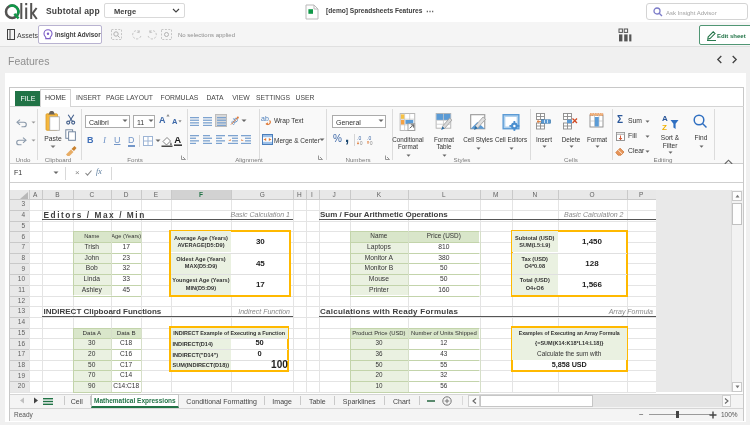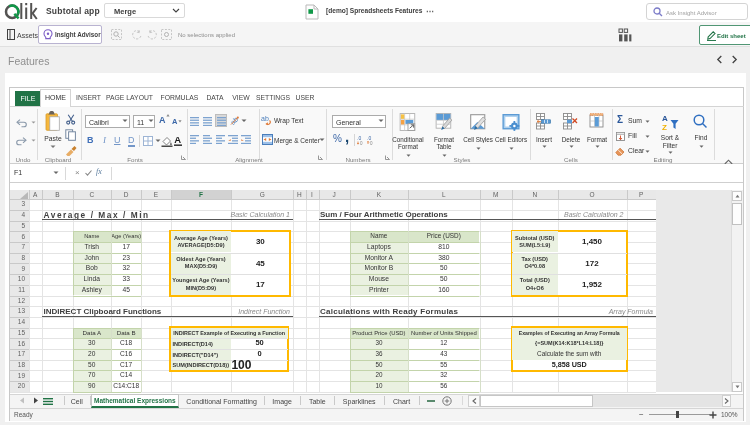--- a/index.html
+++ b/index.html
@@ -579,21 +579,21 @@
 <div style="position:absolute;left:731px;top:190px;width:11.5px;height:202px;background:#f2f2f2;border-left:1px solid #dcdcdc"></div>
 <div style="position:absolute;left:732px;top:190.5px;width:10px;height:10px;background:#fdfdfd;border:1px solid #c9c9c9"></div>
 <svg style="position:absolute;left:734.5px;top:193.5px" width="5" height="4" viewBox="0 0 5 4">
     <path d="M0.5 3.5 L2.5 0.8 L4.5 3.5" fill="#777"></path>
   </svg>
 <div style="position:absolute;left:732px;top:203px;width:10px;height:22px;background:#fdfdfd;border:1px solid #c0c0c0"></div>
 <div style="position:absolute;left:732px;top:381.5px;width:10px;height:10px;background:#fdfdfd;border:1px solid #c9c9c9"></div>
 <svg style="position:absolute;left:734.5px;top:385px" width="5" height="4" viewBox="0 0 5 4">
     <path d="M0.5 0.5 L2.5 3.2 L4.5 0.5" fill="#777"></path>
   </svg>
-<div style="position:absolute;left:43.5px;top:209.8px;font-size:8.3px;line-height:10.3px;white-space:nowrap;color:#3f3f3f;font-weight:bold;letter-spacing:1.55px">Average / Max / Min</div>
+<div style="position:absolute;left:43.5px;top:209.8px;font-size:8.3px;line-height:10.3px;white-space:nowrap;color:#3f3f3f;font-weight:bold;letter-spacing:1.55px">Editors / Max / Min</div>
 <div style="position:absolute;left:170px;top:211px;width:120px;font-size:7px;text-align:right;color:#8a8a8a;font-style:italic;white-space:nowrap">Basic Calculation 1</div>
 <div style="position:absolute;left:42px;top:219.4px;width:251px;height:1px;background:#555"></div>
 <div style="position:absolute;left:320px;top:209.8px;font-size:8px;line-height:10px;white-space:nowrap;color:#3f3f3f;font-weight:bold;">Sum / Four Arithmetic Operations</div>
 <div style="position:absolute;left:503.5px;top:211px;width:120px;font-size:7px;text-align:right;color:#8a8a8a;font-style:italic;white-space:nowrap">Basic Calculation 2</div>
 <div style="position:absolute;left:318.5px;top:219.4px;width:337.5px;height:1px;background:#555"></div>
 <div style="position:absolute;left:43.5px;top:306.8px;font-size:8px;line-height:10px;white-space:nowrap;color:#3f3f3f;font-weight:bold;">INDIRECT Clipboard Functions</div>
 <div style="position:absolute;left:170px;top:308px;width:120px;font-size:7px;text-align:right;color:#8a8a8a;font-style:italic;white-space:nowrap">Indirect Function</div>
 <div style="position:absolute;left:42px;top:316.4px;width:251px;height:1px;background:#555"></div>
 <div style="position:absolute;left:320px;top:306.8px;font-size:8px;line-height:10px;white-space:nowrap;color:#3f3f3f;font-weight:bold;letter-spacing:0.25px">Calculations with Ready Formulas</div>
 <div style="position:absolute;left:533px;top:308px;width:120px;font-size:7px;text-align:right;color:#8a8a8a;font-style:italic;white-space:nowrap">Array Formula</div>
@@ -747,41 +747,41 @@
 <div style="position:absolute;left:231.4px;top:273.9px;width:57.900000000000006px;height:21.400000000000006px;font-size:8px;line-height:21.400000000000006px;text-align:center;white-space:nowrap;overflow:hidden;color:#222;font-weight:bold">17</div>
 <div style="position:absolute;left:510.5px;top:229.6px;width:117.5px;height:67.20000000000002px;border:2px solid #ffb900;background:#fff"></div>
 <div style="position:absolute;left:512px;top:231.1px;width:45.5px;height:21.400000000000006px;background:#eaf1e1"></div>
 <div style="position:absolute;left:512px;top:234.6px;width:45.5px;height:7.2px;font-size:5.6px;line-height:7.2px;text-align:center;white-space:nowrap;overflow:hidden;color:#333;font-weight:bold">Subtotal (USD)</div>
 <div style="position:absolute;left:512px;top:241.79999999999998px;width:45.5px;height:7.2px;font-size:5.6px;line-height:7.2px;text-align:center;white-space:nowrap;overflow:hidden;color:#333;font-weight:bold">SUM(L5:L9)</div>
 <div style="position:absolute;left:557.5px;top:231.1px;width:69.0px;height:19px;font-size:8px;line-height:21.400000000000006px;text-align:center;white-space:nowrap;overflow:hidden;color:#222;font-weight:bold">1,450</div>
 <div style="position:absolute;left:512px;top:252.5px;width:45.5px;height:21.400000000000006px;background:#eaf1e1"></div>
 <div style="position:absolute;left:512px;top:252.5px;width:114.5px;height:1px;background:#e0e0e0"></div>
 <div style="position:absolute;left:512px;top:256.0px;width:45.5px;height:7.2px;font-size:5.6px;line-height:7.2px;text-align:center;white-space:nowrap;overflow:hidden;color:#333;font-weight:bold">Tax (USD)</div>
 <div style="position:absolute;left:512px;top:263.2px;width:45.5px;height:7.2px;font-size:5.6px;line-height:7.2px;text-align:center;white-space:nowrap;overflow:hidden;color:#333;font-weight:bold">O4*0.08</div>
-<div style="position:absolute;left:557.5px;top:252.5px;width:69.0px;height:21.400000000000006px;font-size:8px;line-height:21.400000000000006px;text-align:center;white-space:nowrap;overflow:hidden;color:#222;font-weight:bold">172</div>
+<div style="position:absolute;left:557.5px;top:252.5px;width:69.0px;height:21.400000000000006px;font-size:8px;line-height:21.400000000000006px;text-align:center;white-space:nowrap;overflow:hidden;color:#222;font-weight:bold">128</div>
 <div style="position:absolute;left:512px;top:273.9px;width:45.5px;height:21.400000000000006px;background:#eaf1e1"></div>
 <div style="position:absolute;left:512px;top:273.9px;width:114.5px;height:1px;background:#e0e0e0"></div>
 <div style="position:absolute;left:512px;top:277.4px;width:45.5px;height:7.2px;font-size:5.6px;line-height:7.2px;text-align:center;white-space:nowrap;overflow:hidden;color:#333;font-weight:bold">Total (USD)</div>
 <div style="position:absolute;left:512px;top:284.59999999999997px;width:45.5px;height:7.2px;font-size:5.6px;line-height:7.2px;text-align:center;white-space:nowrap;overflow:hidden;color:#333;font-weight:bold">O4+O6</div>
-<div style="position:absolute;left:557.5px;top:273.9px;width:69.0px;height:21.400000000000006px;font-size:8px;line-height:21.400000000000006px;text-align:center;white-space:nowrap;overflow:hidden;color:#222;font-weight:bold">1,952</div>
+<div style="position:absolute;left:557.5px;top:273.9px;width:69.0px;height:21.400000000000006px;font-size:8px;line-height:21.400000000000006px;text-align:center;white-space:nowrap;overflow:hidden;color:#222;font-weight:bold">1,566</div>
 <div style="position:absolute;left:169.0px;top:326.09999999999997px;width:120.30000000000001px;height:45.80000000000001px;border:2px solid #ffb900;background:#fff"></div>
 <div style="position:absolute;left:170.5px;top:327.59999999999997px;width:117.30000000000001px;height:10.7px;background:#eaf1e1"></div>
 <div style="position:absolute;left:170.5px;top:327.59999999999997px;width:117.30000000000001px;height:10.7px;font-size:5.4px;line-height:10.7px;text-align:center;white-space:nowrap;overflow:hidden;color:#333;font-weight:bold">INDIRECT Example of Executing a Function</div>
 <div style="position:absolute;left:170.5px;top:338.29999999999995px;width:60.900000000000006px;height:10.7px;background:#eaf1e1"></div>
 <div style="position:absolute;left:170.5px;top:338.29999999999995px;width:117.30000000000001px;height:1px;background:#e0e0e0"></div>
 <div style="position:absolute;left:172.5px;top:340.9px;font-size:5.6px;line-height:7.6px;white-space:nowrap;color:#333;font-weight:bold">INDIRECT(D14)</div>
 <div style="position:absolute;left:231.4px;top:338.29999999999995px;width:56.400000000000006px;height:10.7px;font-size:7.5px;line-height:10.7px;text-align:center;white-space:nowrap;overflow:hidden;color:#222;font-weight:bold">50</div>
 <div style="position:absolute;left:170.5px;top:349.0px;width:60.900000000000006px;height:10.7px;background:#eaf1e1"></div>
 <div style="position:absolute;left:170.5px;top:349.0px;width:117.30000000000001px;height:1px;background:#e0e0e0"></div>
 <div style="position:absolute;left:172.5px;top:351.6px;font-size:5.6px;line-height:7.6px;white-space:nowrap;color:#333;font-weight:bold">INDIRECT("D14")</div>
 <div style="position:absolute;left:231.4px;top:349.0px;width:56.400000000000006px;height:10.7px;font-size:7.5px;line-height:10.7px;text-align:center;white-space:nowrap;overflow:hidden;color:#222;font-weight:bold">0</div>
 <div style="position:absolute;left:170.5px;top:359.7px;width:60.900000000000006px;height:10.7px;background:#eaf1e1"></div>
 <div style="position:absolute;left:170.5px;top:359.7px;width:117.30000000000001px;height:1px;background:#e0e0e0"></div>
 <div style="position:absolute;left:172.5px;top:362.3px;font-size:5.6px;line-height:7.6px;white-space:nowrap;color:#333;font-weight:bold">SUM(INDIRECT(D18))</div>
-<div style="position:absolute;left:231.4px;top:359.7px;width:56.400000000000006px;height:10.7px;font-size:12px;line-height:10.7px;text-align:left;white-space:nowrap;overflow:hidden;color:#222;font-weight:bold">100</div>
+<div style="position:absolute;left:231.4px;top:359.7px;width:56.400000000000006px;height:10.7px;font-size:10px;line-height:10.7px;text-align:right;white-space:nowrap;overflow:hidden;color:#222;font-weight:bold">100</div>
 <div style="position:absolute;left:510.5px;top:326.09999999999997px;width:117.5px;height:45.80000000000001px;border:2px solid #ffb900;background:#fff"></div>
 <div style="position:absolute;left:512px;top:327.59999999999997px;width:114.5px;height:32.099999999999994px;background:#eaf1e1"></div>
 <div style="position:absolute;left:512px;top:327.59999999999997px;width:114.5px;height:10.7px;font-size:5.2px;line-height:10.7px;text-align:center;white-space:nowrap;overflow:hidden;color:#333;font-weight:bold">Examples of Executing an Array Formula</div>
 <div style="position:absolute;left:512px;top:338.29999999999995px;width:114.5px;height:10.7px;font-size:5.5px;line-height:10.7px;text-align:center;white-space:nowrap;overflow:hidden;color:#333;font-weight:bold">{=SUM(K14:K18*L14:L18)}</div>
 <div style="position:absolute;left:512px;top:349.0px;width:114.5px;height:10.7px;font-size:6.4px;line-height:10.7px;text-align:center;white-space:nowrap;overflow:hidden;color:#333">Calculate the sum with</div>
 <div style="position:absolute;left:512px;top:359.7px;width:114.5px;height:10.7px;font-size:7.2px;line-height:10.7px;text-align:center;white-space:nowrap;overflow:hidden;color:#222;font-weight:bold">5,858 USD</div>
 <div style="position:absolute;left:10px;top:393.5px;width:733px;height:14.5px;background:#f4f4f4;border-top:1px solid #d5d5d5"></div>
 <svg style="position:absolute;left:19px;top:397px" width="6" height="7" viewBox="0 0 6 7">
     <path d="M5 0.5 L1 3.5 L5 6.5 Z" fill="#c0c0c0"></path>
   </svg>

